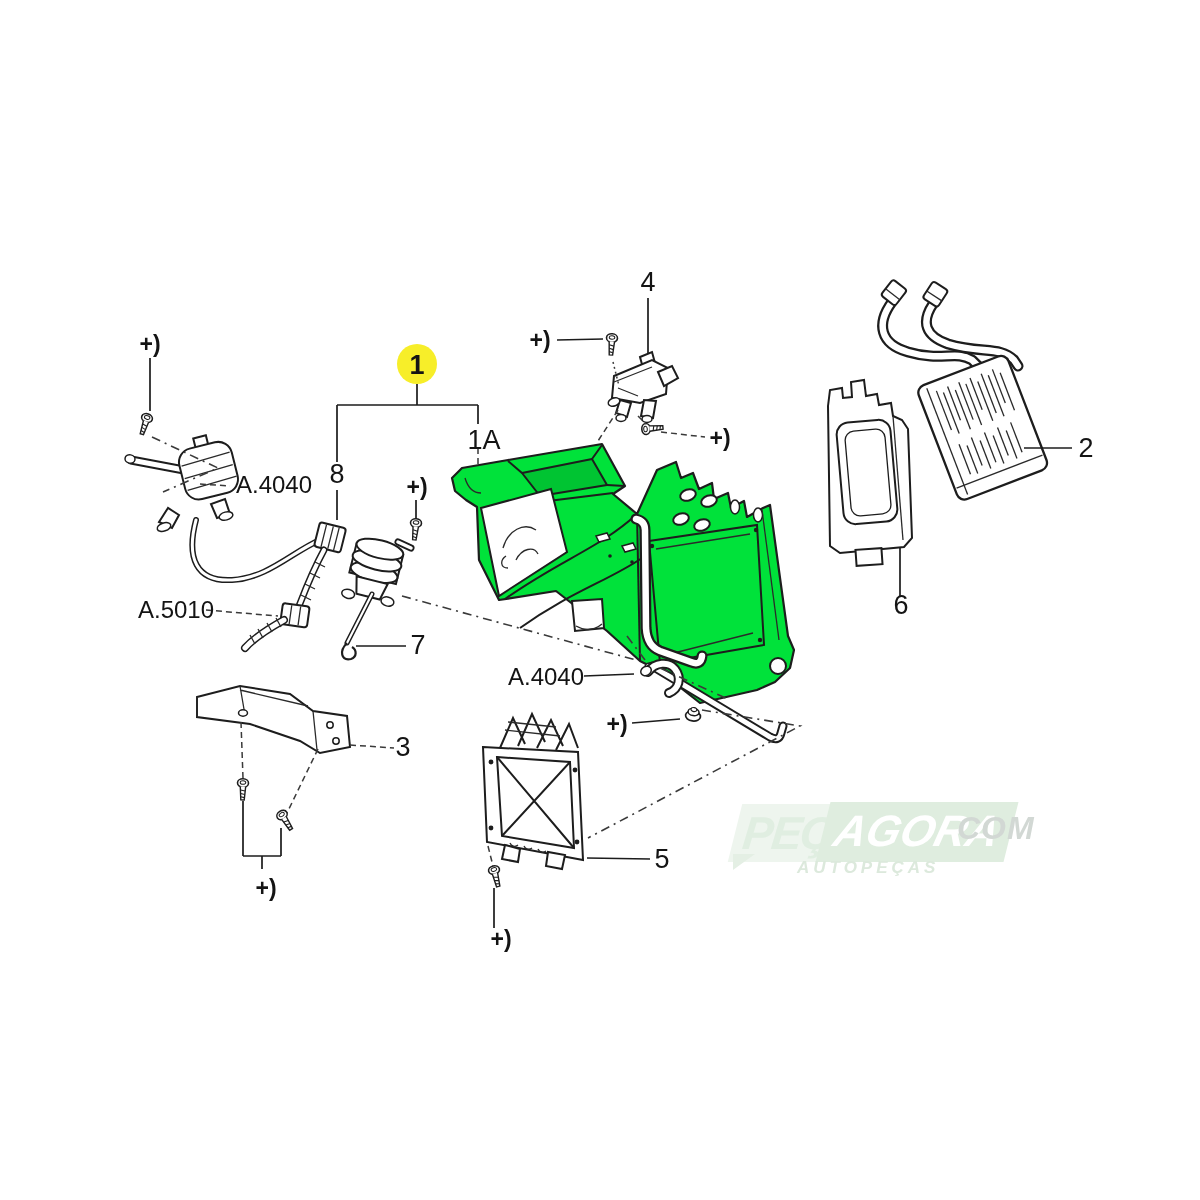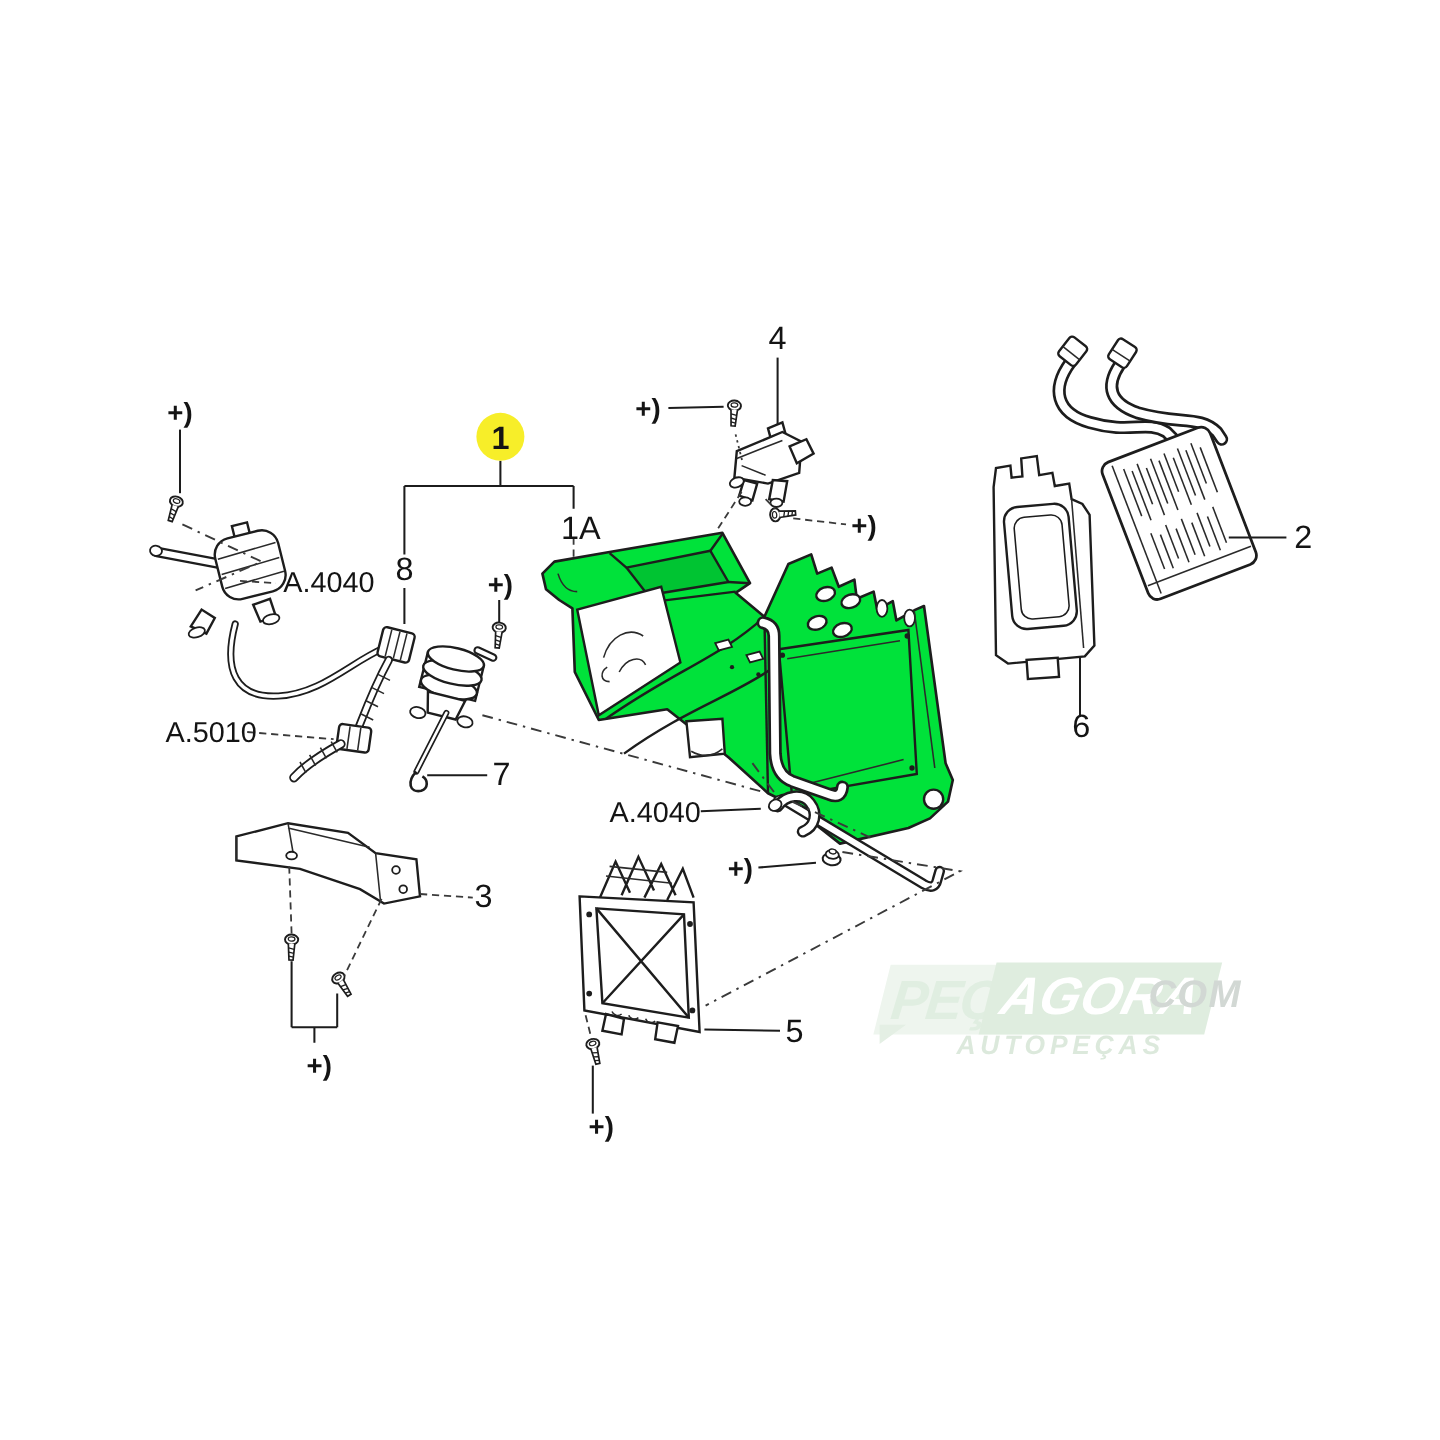--- a/index.html
+++ b/index.html
@@ -13,21 +13,21 @@
             transform:skewX(-14deg);}
   .wm-tail{position:absolute;left:-2px;top:58px;width:0;height:0;
            border-left:22px solid #e4efe4;border-bottom:16px solid transparent;}
   .wm-peca{position:absolute;left:8px;top:10px;font-size:46px;font-weight:bold;font-style:italic;
            color:#e0eee1;letter-spacing:-2px;transform:skewX(-6deg);}
   .wm-box{position:absolute;left:88px;top:6px;background:#dfeddf;transform:skewX(-14deg);
           padding:4px 12px 6px 12px;}
   .wm-agora{font-size:44px;font-weight:bold;font-style:italic;color:#ffffff;letter-spacing:0px;}
   .wm-com{position:absolute;left:222px;top:14px;font-size:32px;font-weight:bold;font-style:italic;
           color:#d2d8d4;letter-spacing:1px;}
-  .wm-tagline{position:absolute;left:62px;top:62px;font-size:22px;font-weight:bold;font-style:italic;
+  .wm-tagline{position:absolute;left:62px;top:62px;font-size:17px;font-weight:bold;font-style:italic;
               letter-spacing:4px;color:#dce9dc;}
   
   .ol{fill:#ffffff;stroke:#1d1d1d;stroke-width:2;}
   .ol15{fill:#ffffff;stroke:#1d1d1d;stroke-width:1.5;}
   .ln{fill:none;stroke:#1d1d1d;stroke-width:2;}
   .ln1{fill:none;stroke:#2a2a2a;stroke-width:1.3;}
   .leader{fill:none;stroke:#1c1c1c;stroke-width:1.7;}
   .dash{fill:none;stroke:#3a3a3a;stroke-width:1.6;stroke-dasharray:9 5 2 5;}
   .dashs{fill:none;stroke:#3a3a3a;stroke-width:1.5;stroke-dasharray:6 4;}
   .dots{fill:none;stroke:#3a3a3a;stroke-width:1.5;stroke-dasharray:2 3;}

